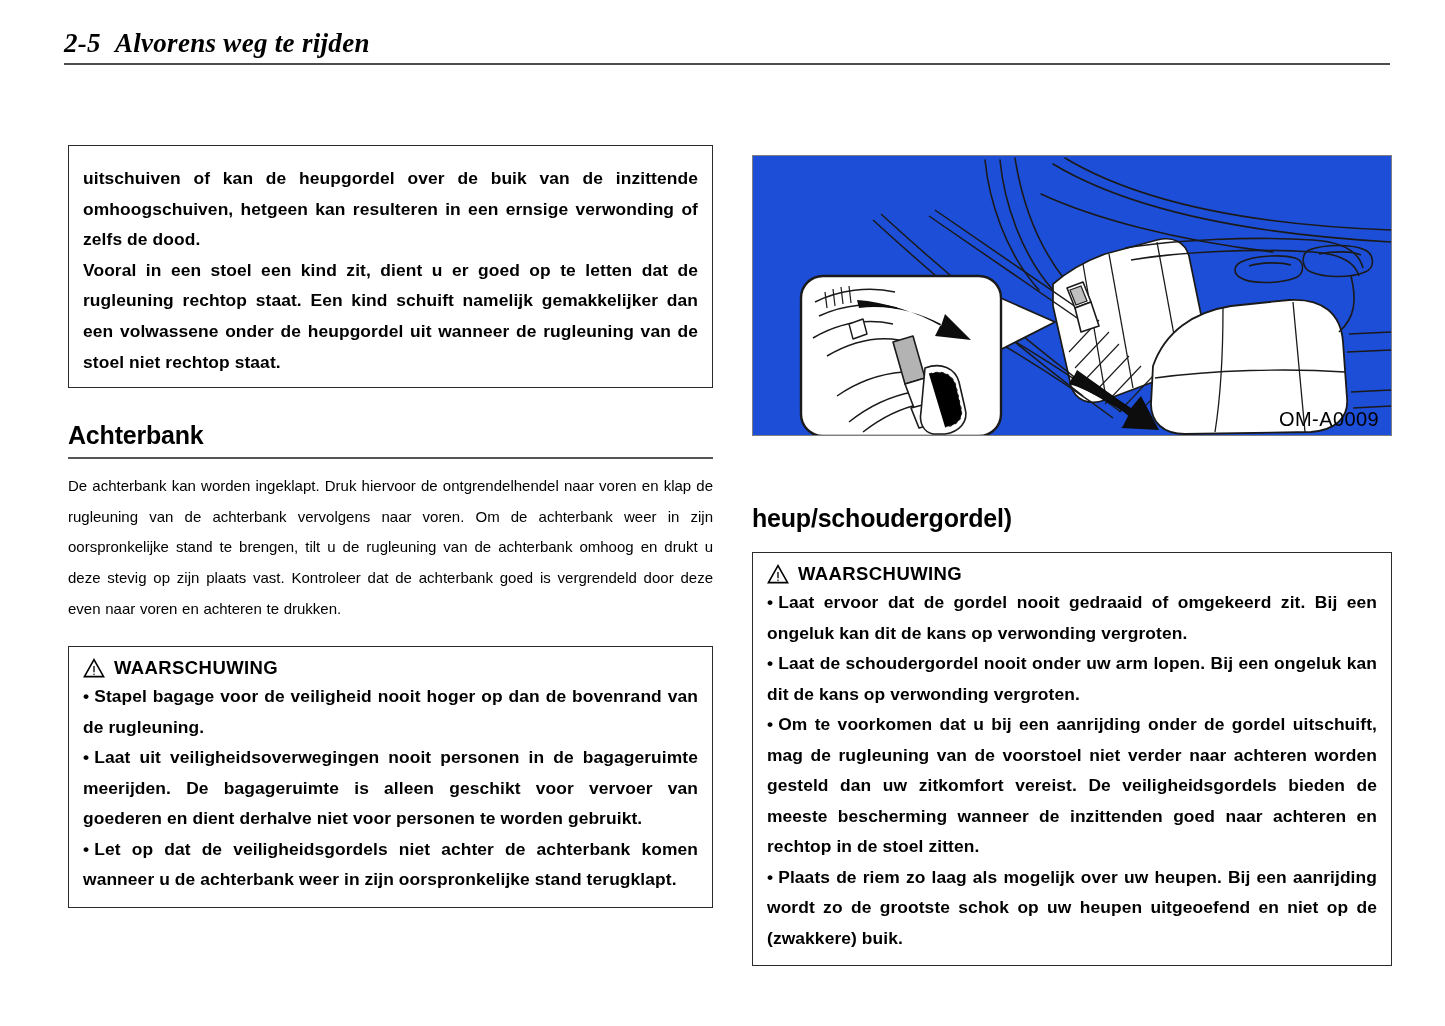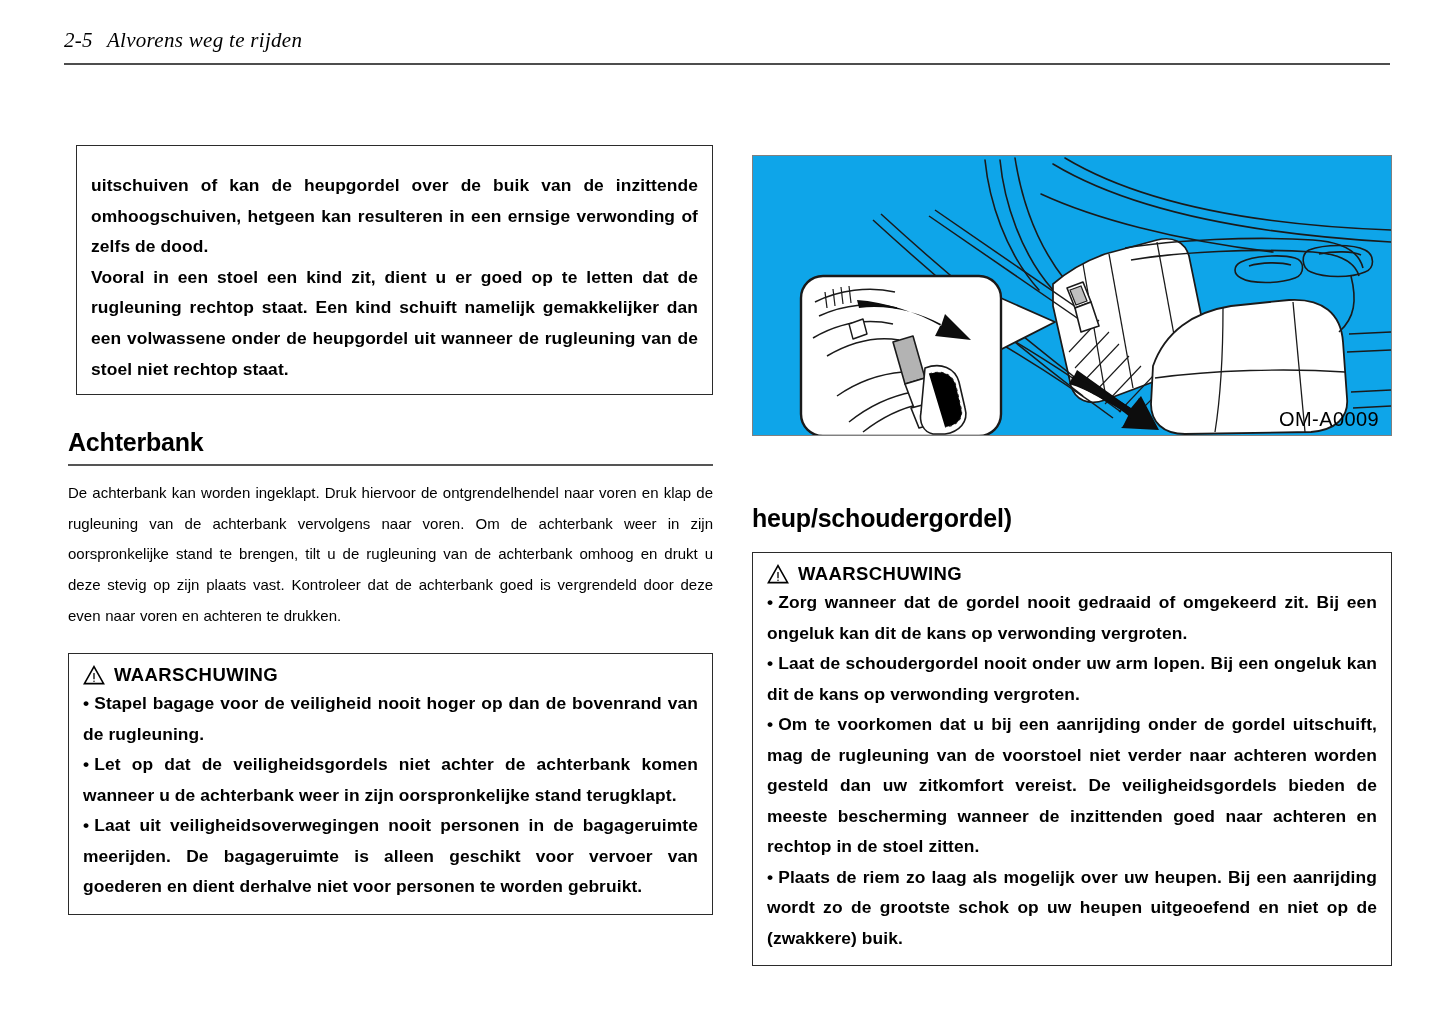--- a/index.html
+++ b/index.html
@@ -19,23 +19,23 @@
   
   #page-header {
     position: absolute;
     left: 64px;
     top: 28px;
     width: 1326px;
     height: 40px;
   }
   #page-header .hdr-text {
     font-family: "Liberation Serif", serif;
-    font-weight: normal;
+    font-weight: bold;
     font-style: italic;
-    font-size: 21px;
+    font-size: 27px;
     letter-spacing: 0.3px;
     white-space: nowrap;
   }
   #page-header .hdr-num { margin-right: 14px; }
   #header-rule {
     position: absolute;
     left: 64px;
     top: 63px;
     width: 1326px;
     height: 2px;
@@ -68,22 +68,21 @@
     font-size: 17.4px;
     font-weight: bold;
     line-height: 30.5px;
     text-align: justify;
     letter-spacing: 0.1px;
   }
   .bold-body p { margin: 0; }
 
   
   #intro-box {
-    padding: 24px 14px 10px 14px;
-    margin-left: 8px;
+    padding: 17px 14px 10px 14px;
   }
   #intro-box .bold-body { line-height: 30.6px; }
 
   
   .section-heading {
     font-size: 25px;
     font-weight: bold;
     letter-spacing: -0.2px;
     line-height: 30px;
     margin: 0;
@@ -128,21 +127,21 @@
   #warning-left { margin-top: 22px; }
   #warning-right { margin-top: 16px; }
 
   
   #illustration-frame {
     width: 640px;
     height: 281px;
     position: relative;
     border: 1px solid #808080;
     box-sizing: border-box;
-    background: #0ea5e9;
+    background: #1d4ed8;
     overflow: hidden;
   }
   #illustration-frame svg { display: block; }
   #illustration-caption {
     position: absolute;
     right: 12px;
     bottom: 4px;
     font-size: 20px;
     letter-spacing: 0.4px;
     font-weight: 400;
@@ -186,22 +185,22 @@
     <div class="warn-title-row">
       <svg class="warn-tri" width="22" height="20" viewBox="0 0 22 20">
         <path d="M11 1.6 L20.6 18.6 L1.4 18.6 Z" fill="none" stroke="#000" stroke-width="1.6" stroke-linejoin="miter"></path>
         <line x1="11" y1="8" x2="11" y2="14.2" stroke="#000" stroke-width="1.3"></line>
         <circle cx="11" cy="16.2" r="0.75" fill="#000"></circle>
       </svg>
       <span class="warn-title">WAARSCHUWING</span>
     </div>
     <div class="bold-body warn-list">
       <p class="warn-item"><span class="bullet">•</span><span>Stapel bagage voor de veiligheid nooit hoger op dan de bovenrand van de rugleuning.</span></p>
+      <p class="warn-item"><span class="bullet">•</span><span>Laat uit veiligheidsoverwegingen nooit personen in de bagageruimte meerijden. De bagageruimte is alleen geschikt voor vervoer van goederen en dient derhalve niet voor personen te worden gebruikt.</span></p>
       <p class="warn-item"><span class="bullet">•</span><span>Let op dat de veiligheidsgordels niet achter de achterbank komen wanneer u de achterbank weer in zijn oorspronkelijke stand terugklapt.</span></p>
-      <p class="warn-item"><span class="bullet">•</span><span>Laat uit veiligheidsoverwegingen nooit personen in de bagageruimte meerijden. De bagageruimte is alleen geschikt voor vervoer van goederen en dient derhalve niet voor personen te worden gebruikt.</span></p>
     </div>
   </div>
 
 </div>
 
 <div id="col-right">
 
   <div id="illustration-frame">
     <svg width="638" height="279" viewBox="0 0 638 279">
       <g fill="none" stroke="#1a1a1a" stroke-width="1.6" stroke-linecap="round" stroke-linejoin="round">
@@ -363,20 +362,20 @@
   <div id="warning-right" class="framed-box warning-box">
     <div class="warn-title-row">
       <svg class="warn-tri" width="22" height="20" viewBox="0 0 22 20">
         <path d="M11 1.6 L20.6 18.6 L1.4 18.6 Z" fill="none" stroke="#000" stroke-width="1.6" stroke-linejoin="miter"></path>
         <line x1="11" y1="8" x2="11" y2="14.2" stroke="#000" stroke-width="1.3"></line>
         <circle cx="11" cy="16.2" r="0.75" fill="#000"></circle>
       </svg>
       <span class="warn-title">WAARSCHUWING</span>
     </div>
     <div class="bold-body warn-list">
-      <p class="warn-item"><span class="bullet">•</span><span>Zorg wanneer dat de gordel nooit gedraaid of omgekeerd zit. Bij een ongeluk kan dit de kans op verwonding vergroten.</span></p>
+      <p class="warn-item"><span class="bullet">•</span><span>Laat ervoor dat de gordel nooit gedraaid of omgekeerd zit. Bij een ongeluk kan dit de kans op verwonding vergroten.</span></p>
       <p class="warn-item"><span class="bullet">•</span><span>Laat de schoudergordel nooit onder uw arm lopen. Bij een ongeluk kan dit de kans op verwonding vergroten.</span></p>
       <p class="warn-item"><span class="bullet">•</span><span>Om te voorkomen dat u bij een aanrijding onder de gordel uitschuift, mag de rugleuning van de voorstoel niet verder naar achteren worden gesteld dan uw zitkomfort vereist. De veiligheidsgordels bieden de meeste bescherming wanneer de inzittenden goed naar achteren en rechtop in de stoel zitten.</span></p>
       <p class="warn-item"><span class="bullet">•</span><span>Plaats de riem zo laag als mogelijk over uw heupen. Bij een aanrijding wordt zo de grootste schok op uw heupen uitgeoefend en niet op de (zwakkere) buik.</span></p>
     </div>
   </div>
 
 </div>
 
 </body></html>

